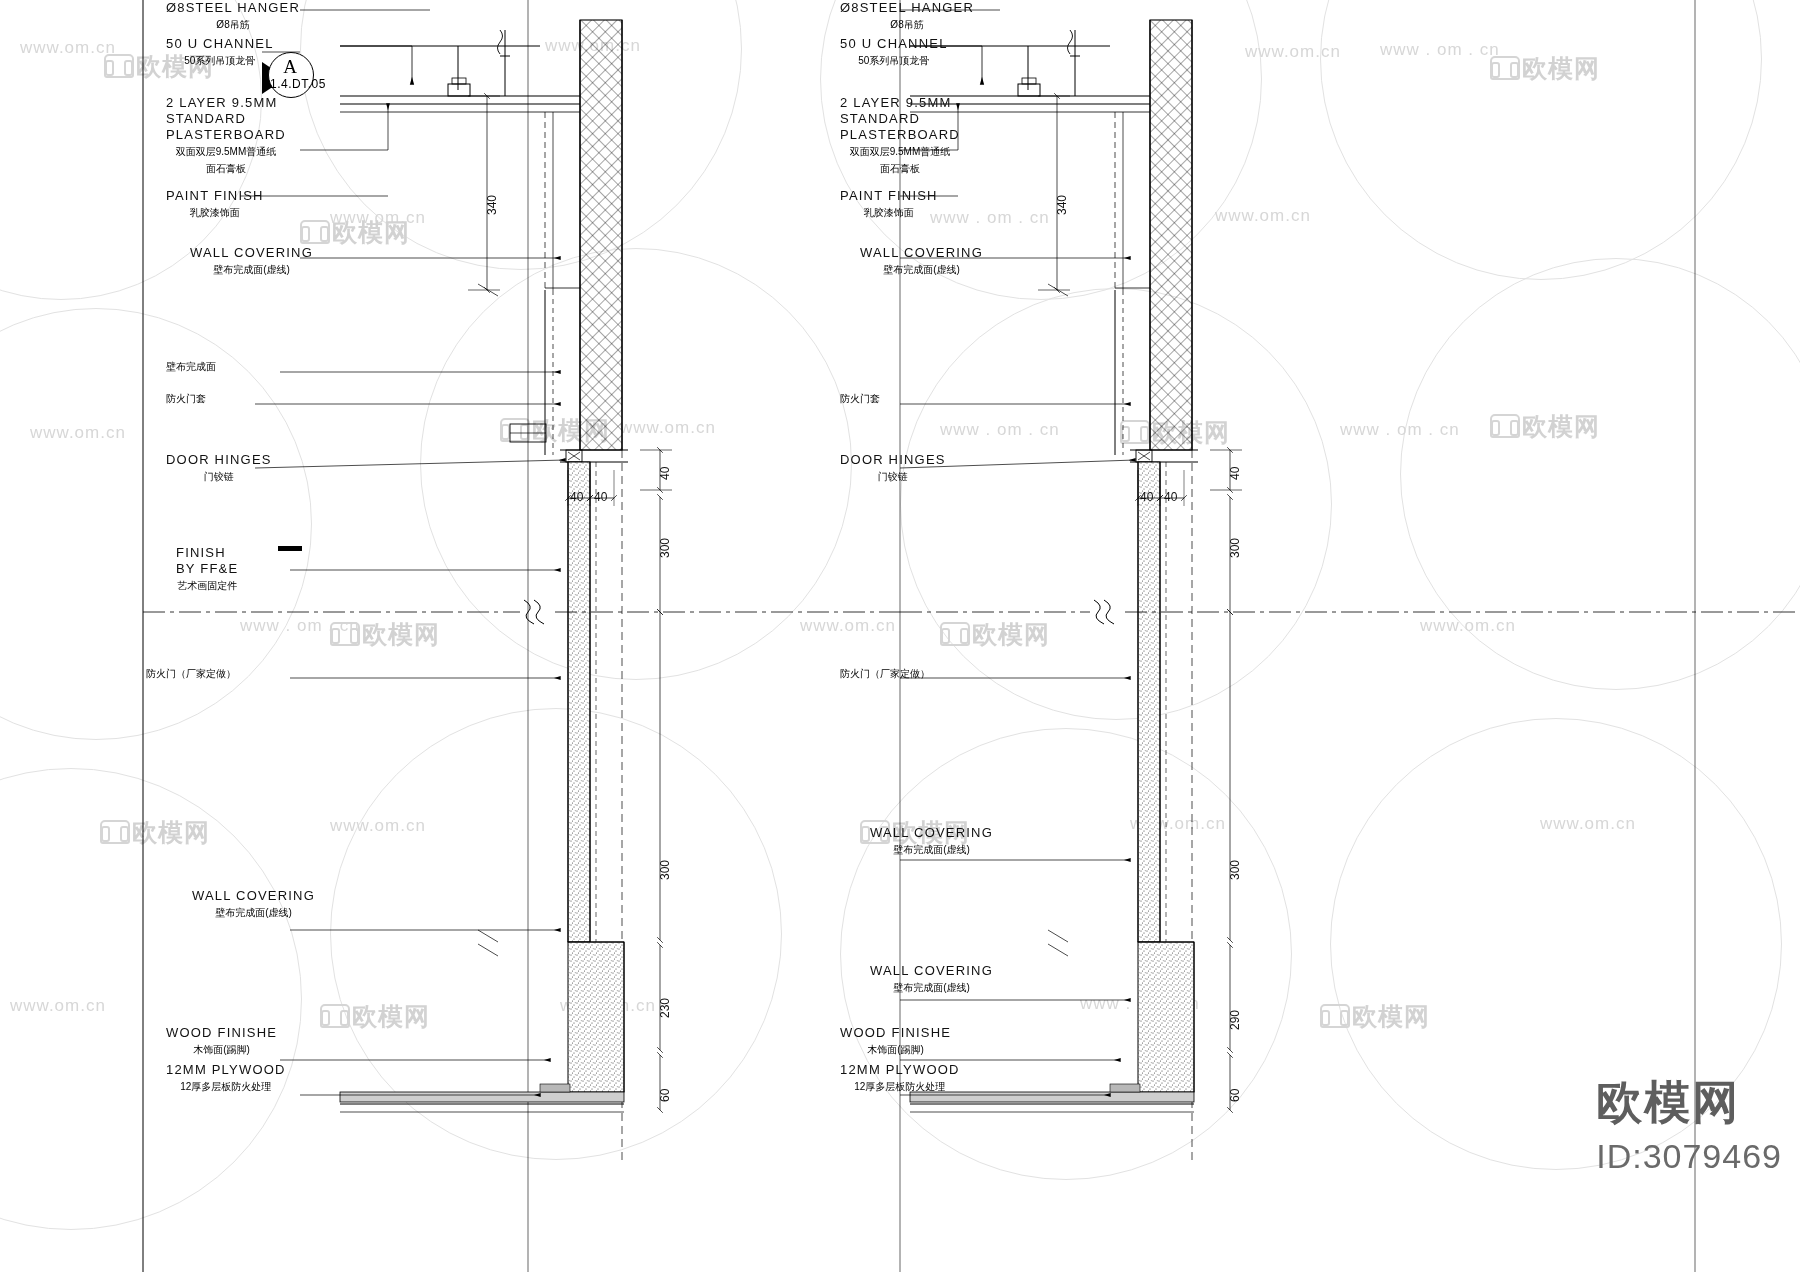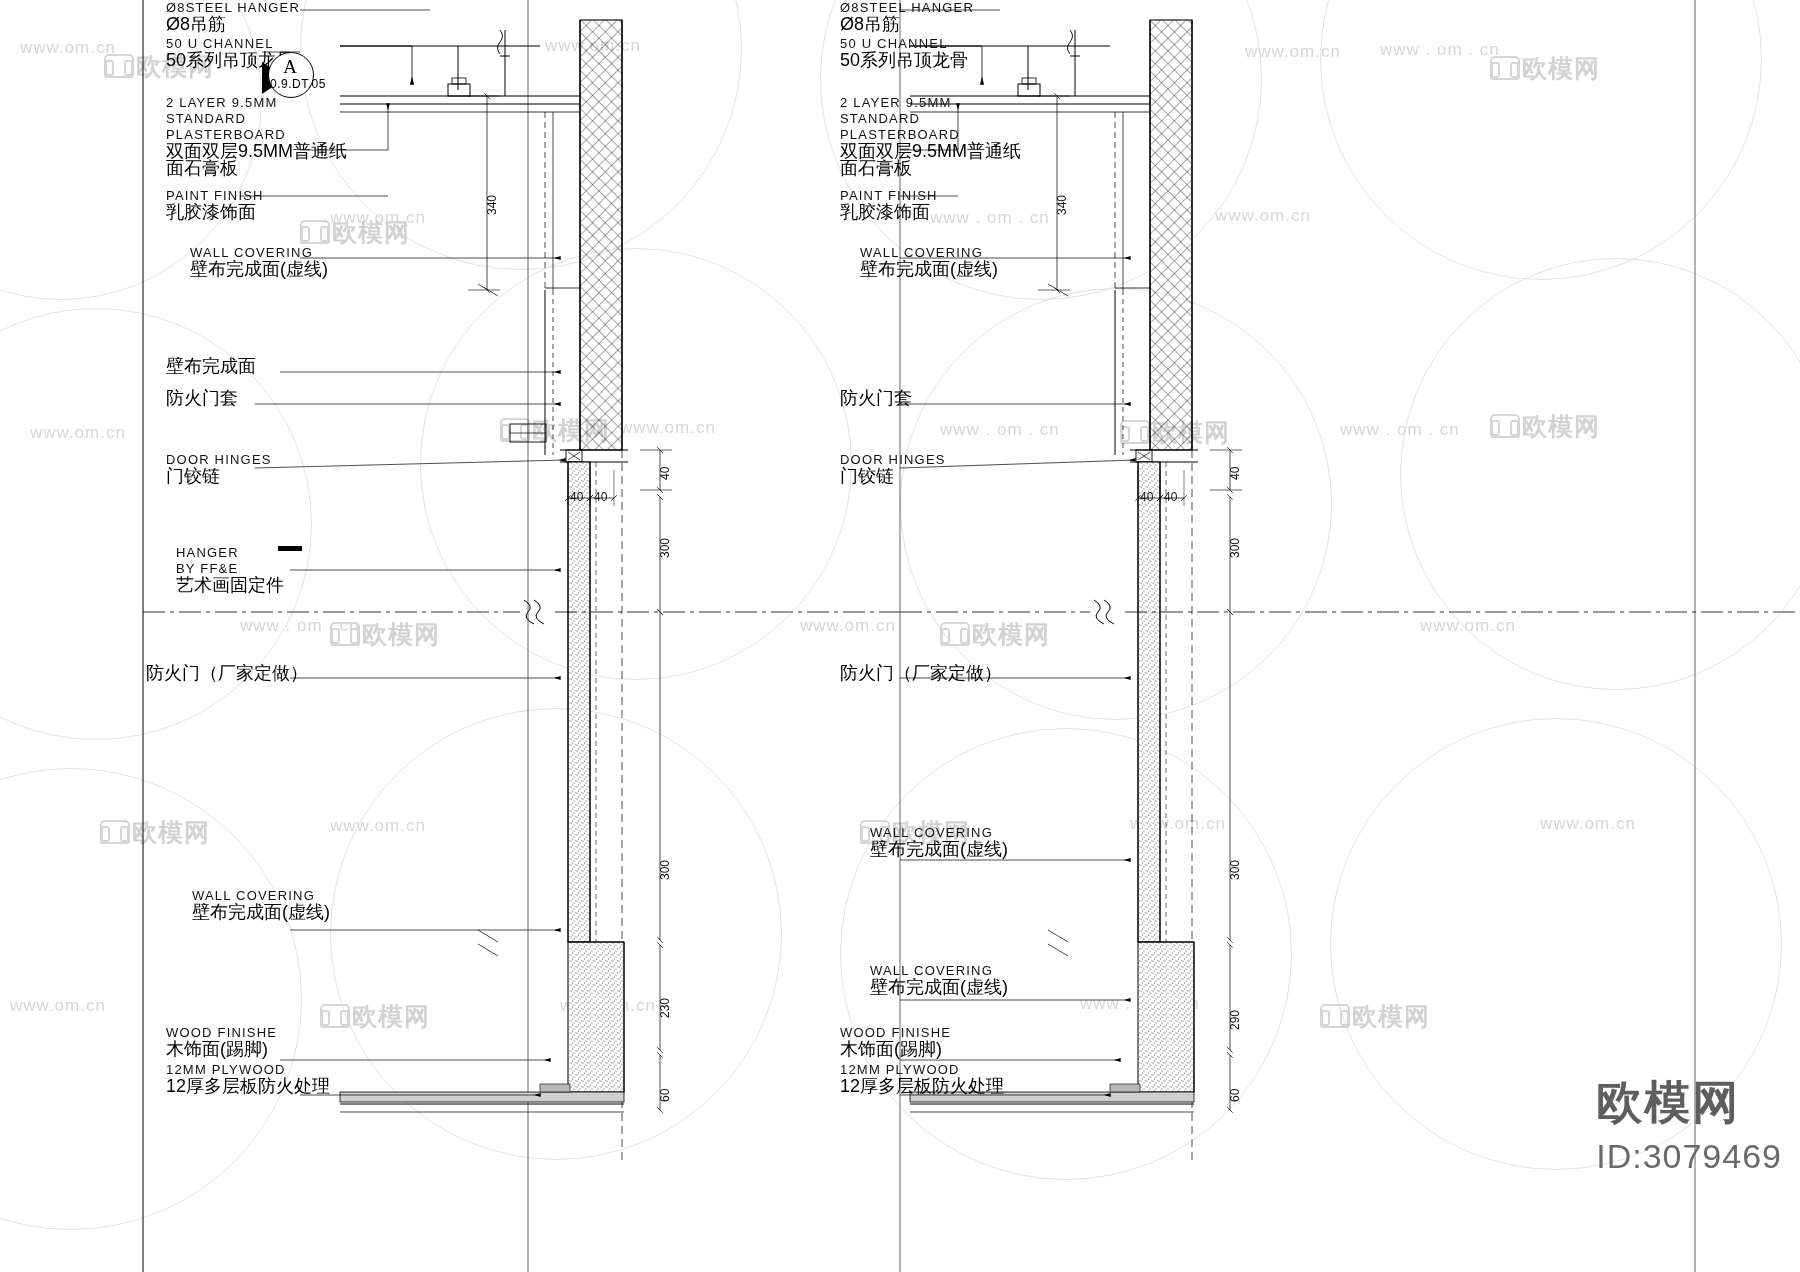--- a/index.html
+++ b/index.html
@@ -95,24 +95,25 @@
     font-family: "Liberation Sans", sans-serif;
   }
   .lbl .en {
     font-size: 13px;
     letter-spacing: 1.2px;
     color: #111;
     line-height: 16px;
     display: block;
   }
   .lbl .cn {
-    font-size: 18px;
+    font-size: 10px;
     color: #000;
     line-height: 17px;
     display: block;
+    text-align: center;
   }
 
   .dimtext {
     position: absolute;
     font-size: 12px;
     color: #111;
     transform-origin: 0 0;
     z-index: 12;
   }
   .dimtext.vert {
@@ -401,21 +402,21 @@
       <span class="cn">壁布完成面</span>
     </div>
     <div class="lbl" style="left:166px;top:390px;">
       <span class="cn">防火门套</span>
     </div>
     <div class="lbl" style="left:166px;top:452px;">
       <span class="en">DOOR HINGES</span>
       <span class="cn">门铰链</span>
     </div>
     <div class="lbl" style="left:176px;top:545px;">
-      <span class="en">HANGER</span>
+      <span class="en">FINISH</span>
       <span class="en">BY FF&amp;E</span>
       <span class="cn">艺术画固定件</span>
     </div>
     <div class="lbl" style="left:146px;top:665px;">
       <span class="cn">防火门（厂家定做）</span>
     </div>
     <div class="lbl" style="left:192px;top:888px;">
       <span class="en">WALL COVERING</span>
       <span class="cn">壁布完成面(虚线)</span>
     </div>
@@ -433,21 +434,21 @@
     <div class="dimtext vert" style="left:658px;top:558px;">300</div>
     <div class="dimtext vert" style="left:658px;top:880px;">300</div>
     <div class="dimtext vert" style="left:658px;top:1018px;">230</div>
     <div class="dimtext vert" style="left:658px;top:1102px;">60</div>
     <div class="dimtext" style="left:570px;top:490px;">40</div>
     <div class="dimtext" style="left:594px;top:490px;">40</div>
 
     <div class="tagA" style="left:268px;top:52px;">
       <div class="circle"></div>
       <div class="letter">A</div>
-      <div class="code">0.9.DT.05</div>
+      <div class="code">1.4.DT.05</div>
     </div>
   </div>
 
   <div class="panel right">
     <svg class="draw" width="900" height="1272">
       <defs>
         <pattern id="hatchWallR" width="9" height="9" patternTransform="rotate(45)" patternUnits="userSpaceOnUse">
           <line x1="0" y1="0" x2="0" y2="9" stroke="#000" stroke-width="0.7"></line>
         </pattern>
         <pattern id="hatchWallR2" width="9" height="9" patternTransform="rotate(-45)" patternUnits="userSpaceOnUse">

